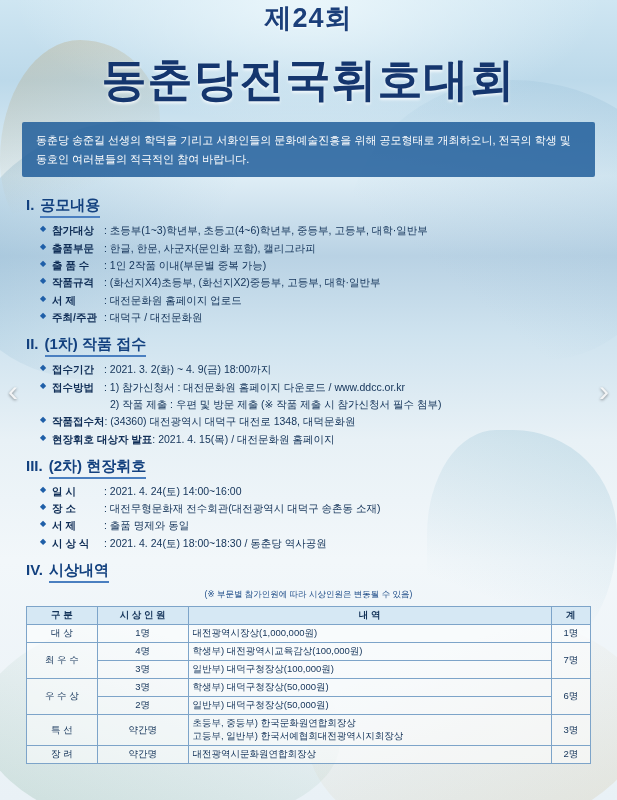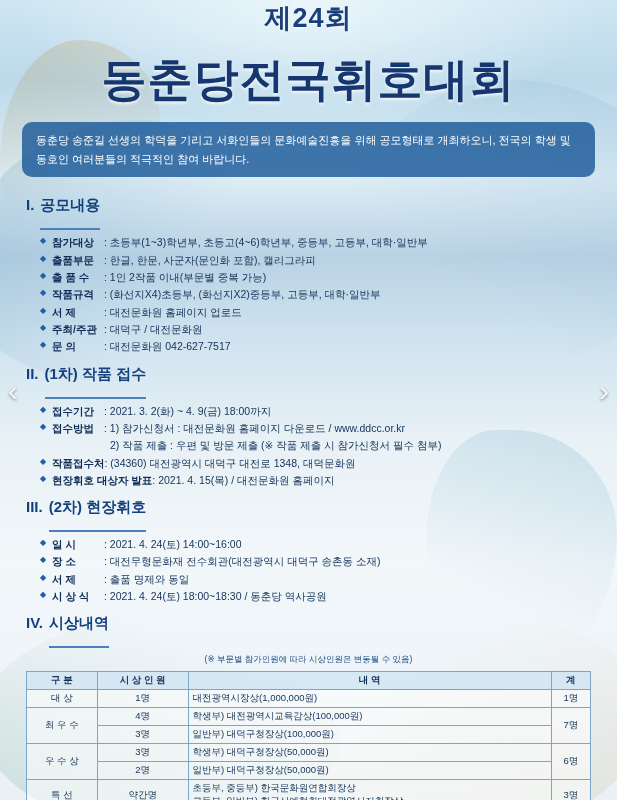--- a/index.html
+++ b/index.html
@@ -26,29 +26,29 @@
   .hdr{text-align:center;}
   .ed{font-size:27px;font-weight:bold;color:#1b3f7a;letter-spacing:1px;text-shadow:0 1px 2px rgba(255,255,255,.8);}
   .title{margin-top:14px;font-size:45px;font-weight:bold;color:#15366e;letter-spacing:1px;text-shadow:0 2px 3px rgba(255,255,255,.75);}
 
   .banner{
     margin:12px 22px 0 22px;
     background:rgba(22,86,150,.80);
     color:#fff;
     padding:9px 14px;
     font-size:11px;line-height:1.7;
-    border-radius:10px;
+    border-radius:2px;
   }
 
   .body{padding:10px 26px 8px 26px;color:#12305c;}
 
   .sec{margin-top:9px;}
   .sec-h{font-size:15px;font-weight:bold;color:#13417f;}
   .sec-h .rn{margin-right:6px;}
-  .u{display:inline-block;border-bottom:2px solid #4a7fc0;padding-bottom:13px;}
+  .u{display:inline-block;border-bottom:2px solid #4a7fc0;padding-bottom:1px;}
 
   ul.lines{list-style:none;margin:4px 0 0 0;padding:0 0 0 14px;}
   ul.lines li{font-size:10.5px;line-height:1.65;color:#123258;padding-left:12px;position:relative;}
   ul.lines li:before{content:"◆";position:absolute;left:0;top:0;color:#1f5fa8;font-size:8px;}
   ul.lines li.sub:before{content:"";}
   .lbl{display:inline-block;min-width:52px;color:#0f2d56;font-weight:bold;}
 
   table.prize{
     width:100%;border-collapse:collapse;margin-top:5px;font-size:9.5px;
     background:rgba(255,255,255,.55);
@@ -90,21 +90,20 @@
         <div class="sec-h">
           <span class="rn">I.</span><span class="u">공모내용</span>
         </div>
         <ul class="lines">
           <li><span class="lbl">참가대상</span><span>: 초등부(1~3)학년부, 초등고(4~6)학년부, 중등부, 고등부, 대학·일반부</span></li>
           <li><span class="lbl">출품부문</span><span>: 한글, 한문, 사군자(문인화 포함), 캘리그라피</span></li>
           <li><span class="lbl">출 품 수</span><span>: 1인 2작품 이내(부문별 중복 가능)</span></li>
           <li><span class="lbl">작품규격</span><span>: (화선지X4)초등부, (화선지X2)중등부, 고등부, 대학·일반부</span></li>
           <li><span class="lbl">서    제</span><span>: 대전문화원 홈페이지 업로드</span></li>
           <li><span class="lbl">주최/주관</span><span>: 대덕구 / 대전문화원</span></li>
-          <li><span class="lbl">문    의</span><span>: 대전문화원 042-627-7517</span></li>
         </ul>
       </div>
 
       <div class="sec">
         <div class="sec-h">
           <span class="rn">II.</span><span class="u">(1차) 작품 접수</span>
         </div>
         <ul class="lines">
           <li><span class="lbl">접수기간</span><span>: 2021. 3. 2(화) ~ 4. 9(금) 18:00까지</span></li>
           <li><span class="lbl">접수방법</span><span>: 1) 참가신청서 : 대전문화원 홈페이지 다운로드 / www.ddcc.or.kr</span></li>

